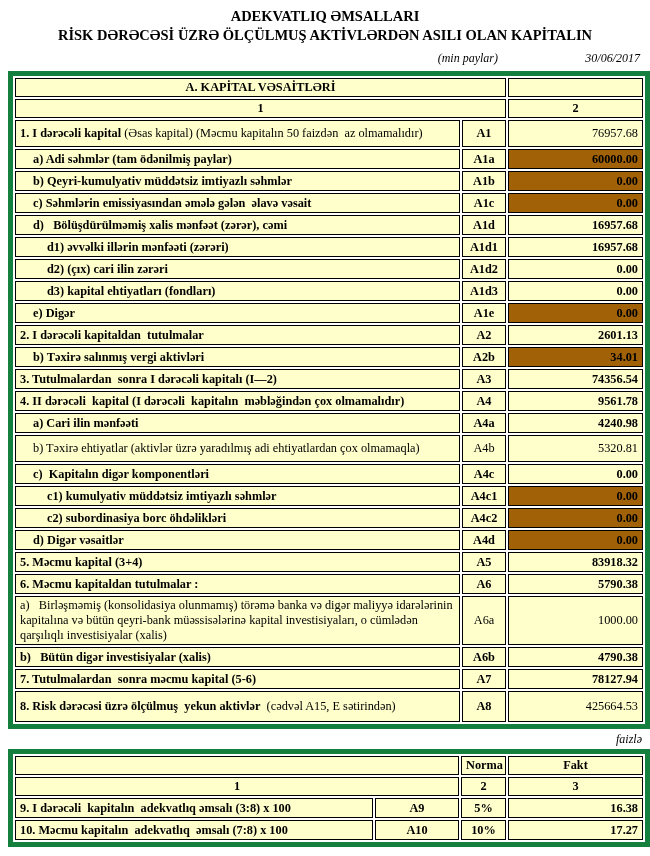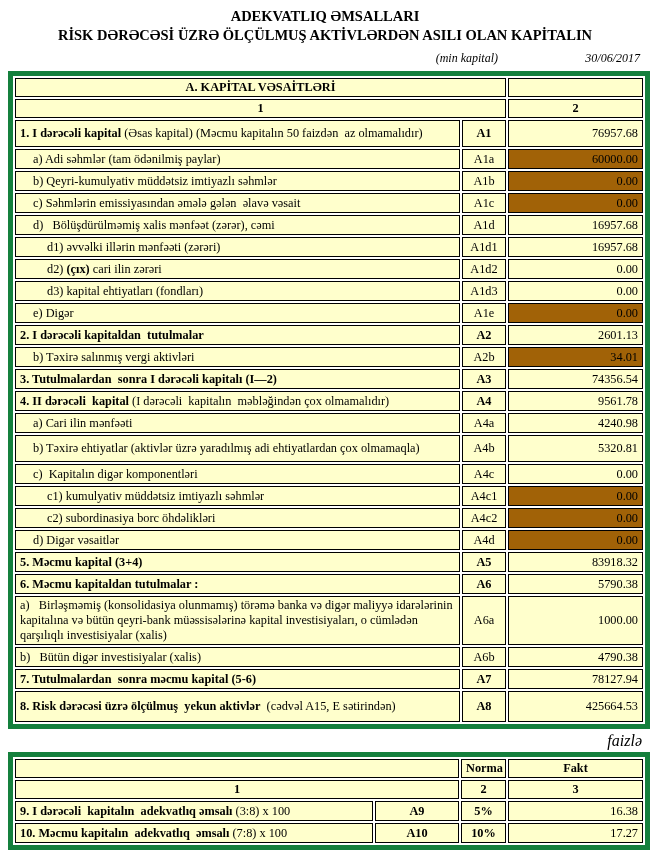--- a/index.html
+++ b/index.html
@@ -9,39 +9,39 @@
   .meta .unit{position:absolute;right:152px;top:0;}
   .meta .date{position:absolute;right:10px;top:0;}
   table{border-collapse:separate;border-spacing:2px;table-layout:fixed;width:634px;margin-left:8px;border:5px solid #15803d;}
   td{border:1px solid #000;background:#FFFFCC;font-size:12.3px;padding:1px 4px;vertical-align:middle;overflow:hidden;}
   td.w{background:#a16207;}
   td.lbl{text-align:left;}
   .lbl span,.lbl b{white-space:pre-wrap;}
   td.code{text-align:center;}
   td.val{text-align:right;padding-left:22px;}
   td.hdr{text-align:center;font-weight:bold;height:15px;}
-  tr.r{height:20px;}
+  tr.r{height:20px;font-weight:bold;}
   tr.h1{height:27px;}
   tr.h2{height:27px;}
   tr.h3{height:31px;}
   .i1{padding-left:17px;}
   .i2{padding-left:31px;}
-  .faizle{width:642px;text-align:right;font-style:italic;font-size:16px;margin:3px 12px 2px 0;}
+  .faizle{width:642px;text-align:right;font-style:italic;font-size:12px;margin:3px 12px 2px 0;}
   .cap{margin-top:2px;}
 </style>
 </head>
 <body>
 
 <div class="title">
   <div>ADEKVATLIQ ƏMSALLARI</div>
   <div>RİSK DƏRƏCƏSİ ÜZRƏ ÖLÇÜLMUŞ AKTİVLƏRDƏN ASILI OLAN KAPİTALIN</div>
 </div>
 
 <div class="meta">
-  <span class="unit">(min kapital)</span>
+  <span class="unit">(min paylar)</span>
   <span class="date">30/06/2017</span>
 </div>
 
 <table class="cap">
   <colgroup>
       <col style="width:445px">
       <col style="width:44px">
       <col style="width:135px">
     </colgroup>
   <tbody>

